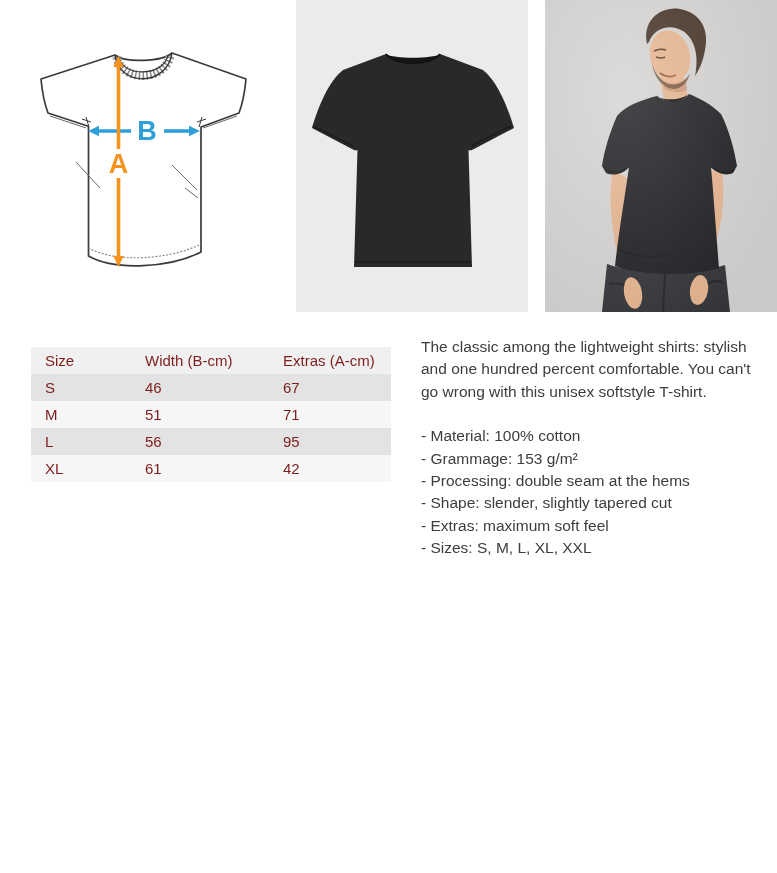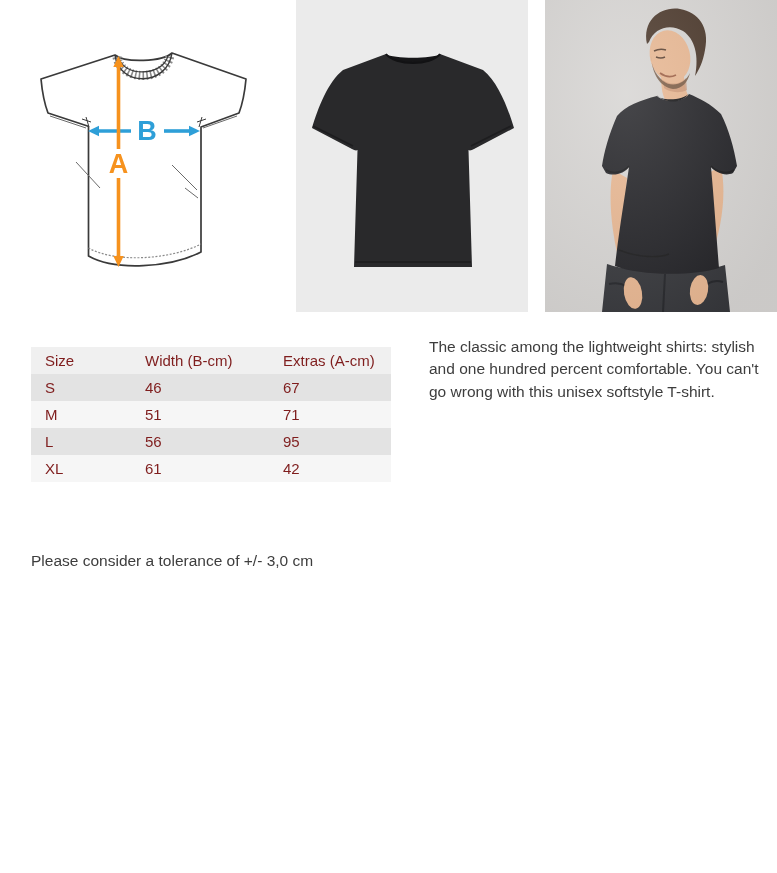--- a/index.html
+++ b/index.html
@@ -22,21 +22,21 @@
   .size-table thead tr{background:#f0f0f0;}
   .size-table tbody tr:nth-child(odd){background:#e3e3e3;}
   .size-table tbody tr:nth-child(even){background:#f6f6f6;}
   .col-size{width:100px;}.col-width{width:138px;}.col-length{width:122px;}
 
   .tolerance-note{position:absolute;left:31px;top:552px;font-size:15.5px;color:#3d3d3d;}
 
   
   .description{position:absolute;left:421px;top:336px;width:348px;font-size:15.5px;
     line-height:22.4px;color:#3d3d3d;}
-  .description p{margin:0 0 22px 8px;}
+  .description p{margin:0 0 22px 0;}
   .spec-list{margin:0;padding:0;}
   .spec{white-space:nowrap;}
 
   svg text{font-family:"Liberation Sans",sans-serif;}
 </style>
 </head>
 <body>
 
 <div id="page">
 
@@ -163,19 +163,26 @@
         <td>95</td>
       </tr>
       <tr>
         <td>XL</td>
         <td>61</td>
         <td>42</td>
       </tr>
     </tbody>
   </table>
 
-  <div class="tolerance-note">Please consider a tolerance of +/- 3,0 cm</div>
 
   <div class="description">
     <p>The classic among the lightweight shirts: stylish and one hundred percent comfortable. You can't go wrong with this unisex softstyle T-shirt.</p>
+    <div class="spec-list">
+      <div class="spec">- Material: 100% cotton</div>
+      <div class="spec">- Grammage: 153 g/m²</div>
+      <div class="spec">- Processing: double seam at the hems</div>
+      <div class="spec">- Shape: slender, slightly tapered cut</div>
+      <div class="spec">- Extras: maximum soft feel</div>
+      <div class="spec">- Sizes: S, M, L, XL, XXL</div>
+    </div>
   </div>
 
 </div>
 
 </body></html>

